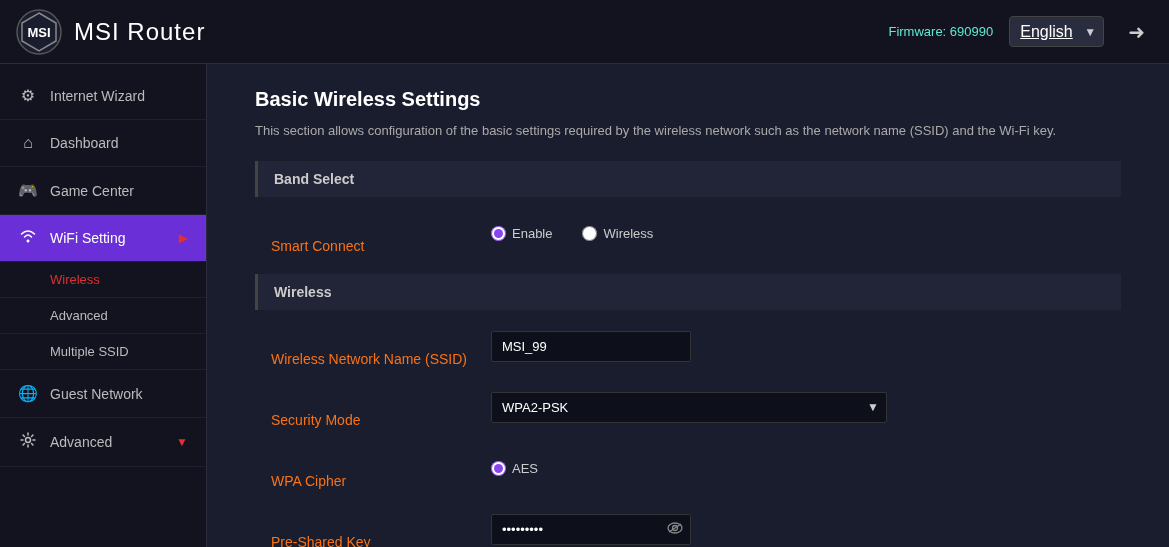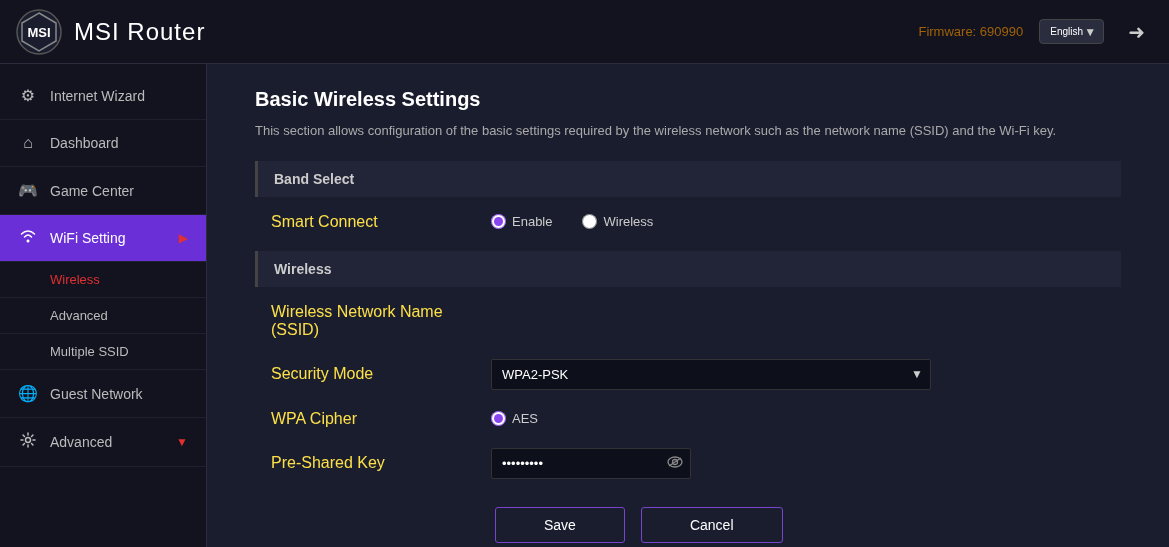--- a/index.html
+++ b/index.html
@@ -40,33 +40,34 @@
       color: #fff;
       letter-spacing: 1px;
     }
     .header-right {
       margin-left: auto;
       display: flex;
       align-items: center;
       gap: 16px;
     }
     .firmware-text {
-      color: #a16207;
+      color: #5eead4;
       font-size: 13px;
     }
     .lang-select {
       background: #2a2d3e;
       color: #fff;
       border: 1px solid #444;
-      padding: 6px 16px 6px 10px;
+      padding: 6px 24px 6px 10px;
       border-radius: 4px;
-      font-size: 10px;
+      font-size: 16px;
       appearance: none;
       cursor: pointer;
       position: relative;
+      text-decoration: underline;
     }
     .lang-wrapper {
       position: relative;
       display: inline-block;
     }
     .lang-arrow {
       position: absolute;
       right: 8px;
       top: 50%;
       transform: translateY(-50%);
@@ -174,23 +175,24 @@
 
     
     .form-row {
       display: flex;
       align-items: center;
       margin-bottom: 20px;
       padding: 0 16px;
     }
     .form-label {
       width: 220px;
-      font-size: 16px;
-      color: #fde047;
+      font-size: 14px;
+      color: #f97316;
       flex-shrink: 0;
+      margin-top: 25px;
     }
     .form-control {
       flex: 1;
       display: flex;
       align-items: center;
       gap: 16px;
     }
 
     
     .radio-group {
@@ -224,21 +226,21 @@
       border-radius: 2px;
     }
 
     
     .select-input {
       background: #0d0f1a;
       border: 1px solid #333;
       color: #fff;
       padding: 7px 28px 7px 10px;
       font-size: 13px;
-      width: 440px;
+      width: 396px;
       border-radius: 2px;
       appearance: none;
       cursor: pointer;
     }
     .select-wrapper {
       position: relative;
       display: inline-block;
     }
     .select-arrow {
       position: absolute;
@@ -405,20 +407,23 @@
             <span>Wireless</span>
           </label>
         </div>
       </div>
     </div>
 
     <div class="section-header">Wireless</div>
 
     <div class="form-row">
       <div class="form-label">Wireless Network Name (SSID)</div>
+      <div class="form-control">
+        <input type="text" class="text-input" value="MSI_99" style="">
+      </div>
     </div>
 
     <div class="form-row">
       <div class="form-label">Security Mode</div>
       <div class="form-control">
         <div class="select-wrapper">
           <select class="select-input">
             <option>WPA2-PSK</option>
             <option>WPA-PSK</option>
             <option>WEP</option>

